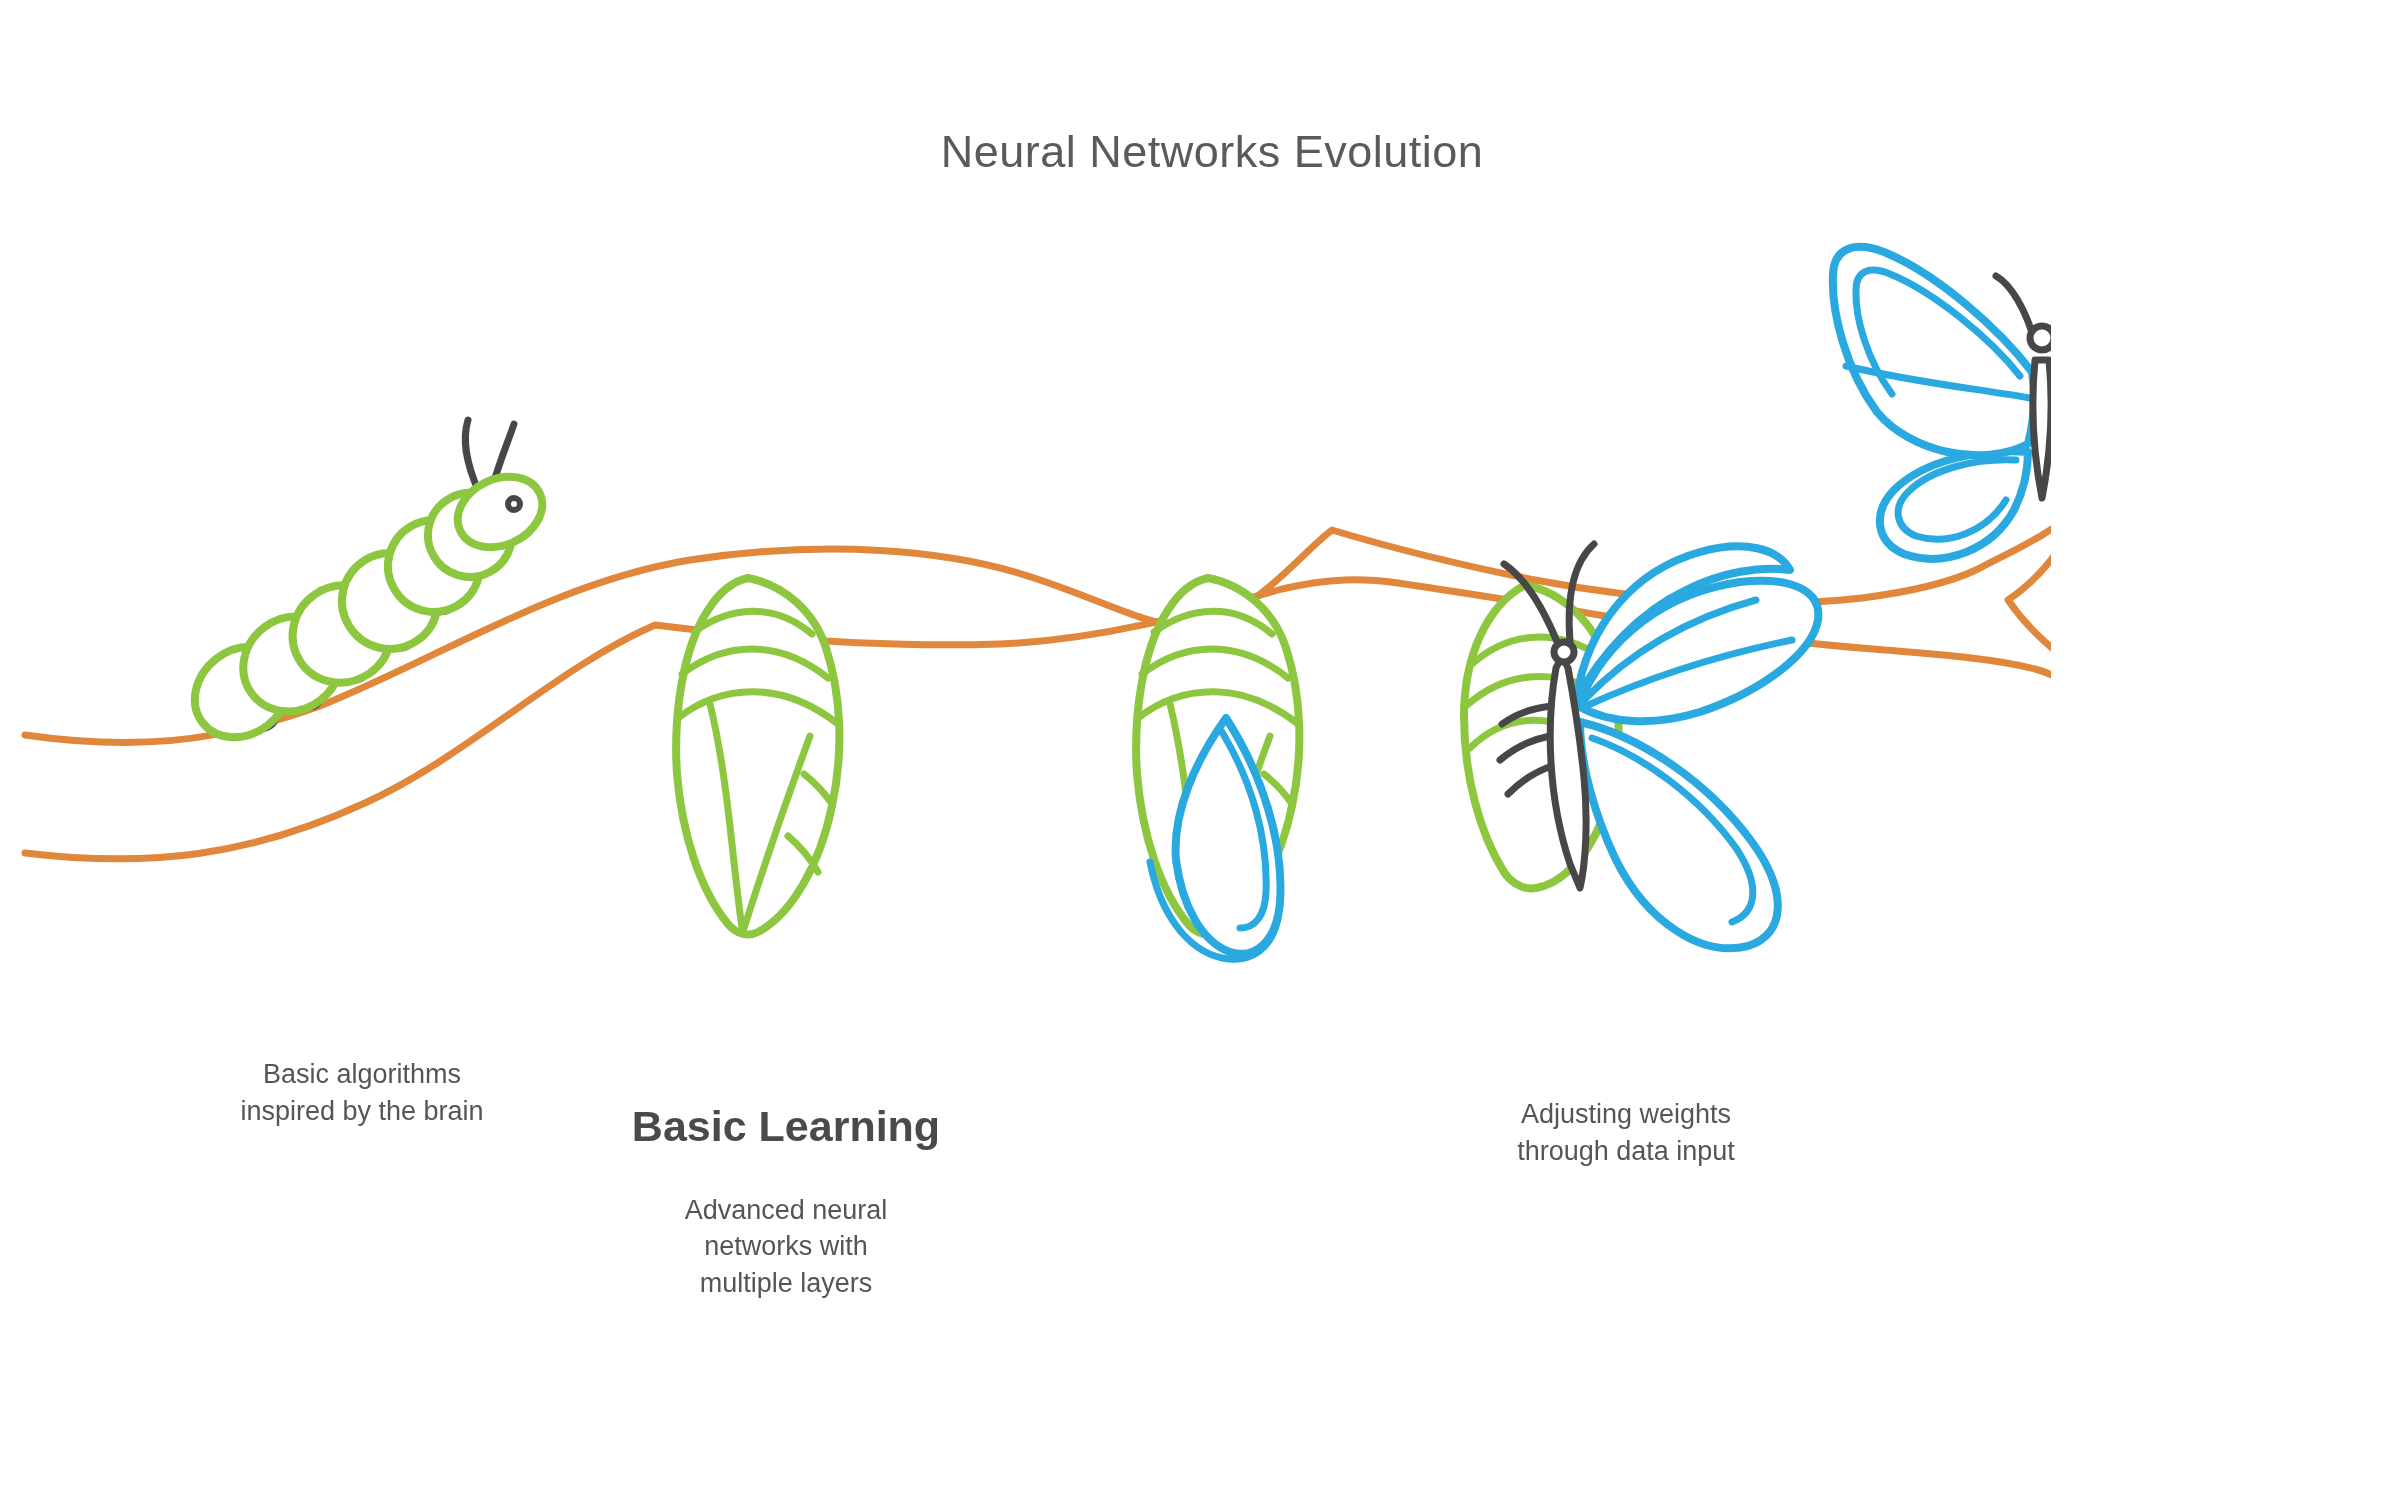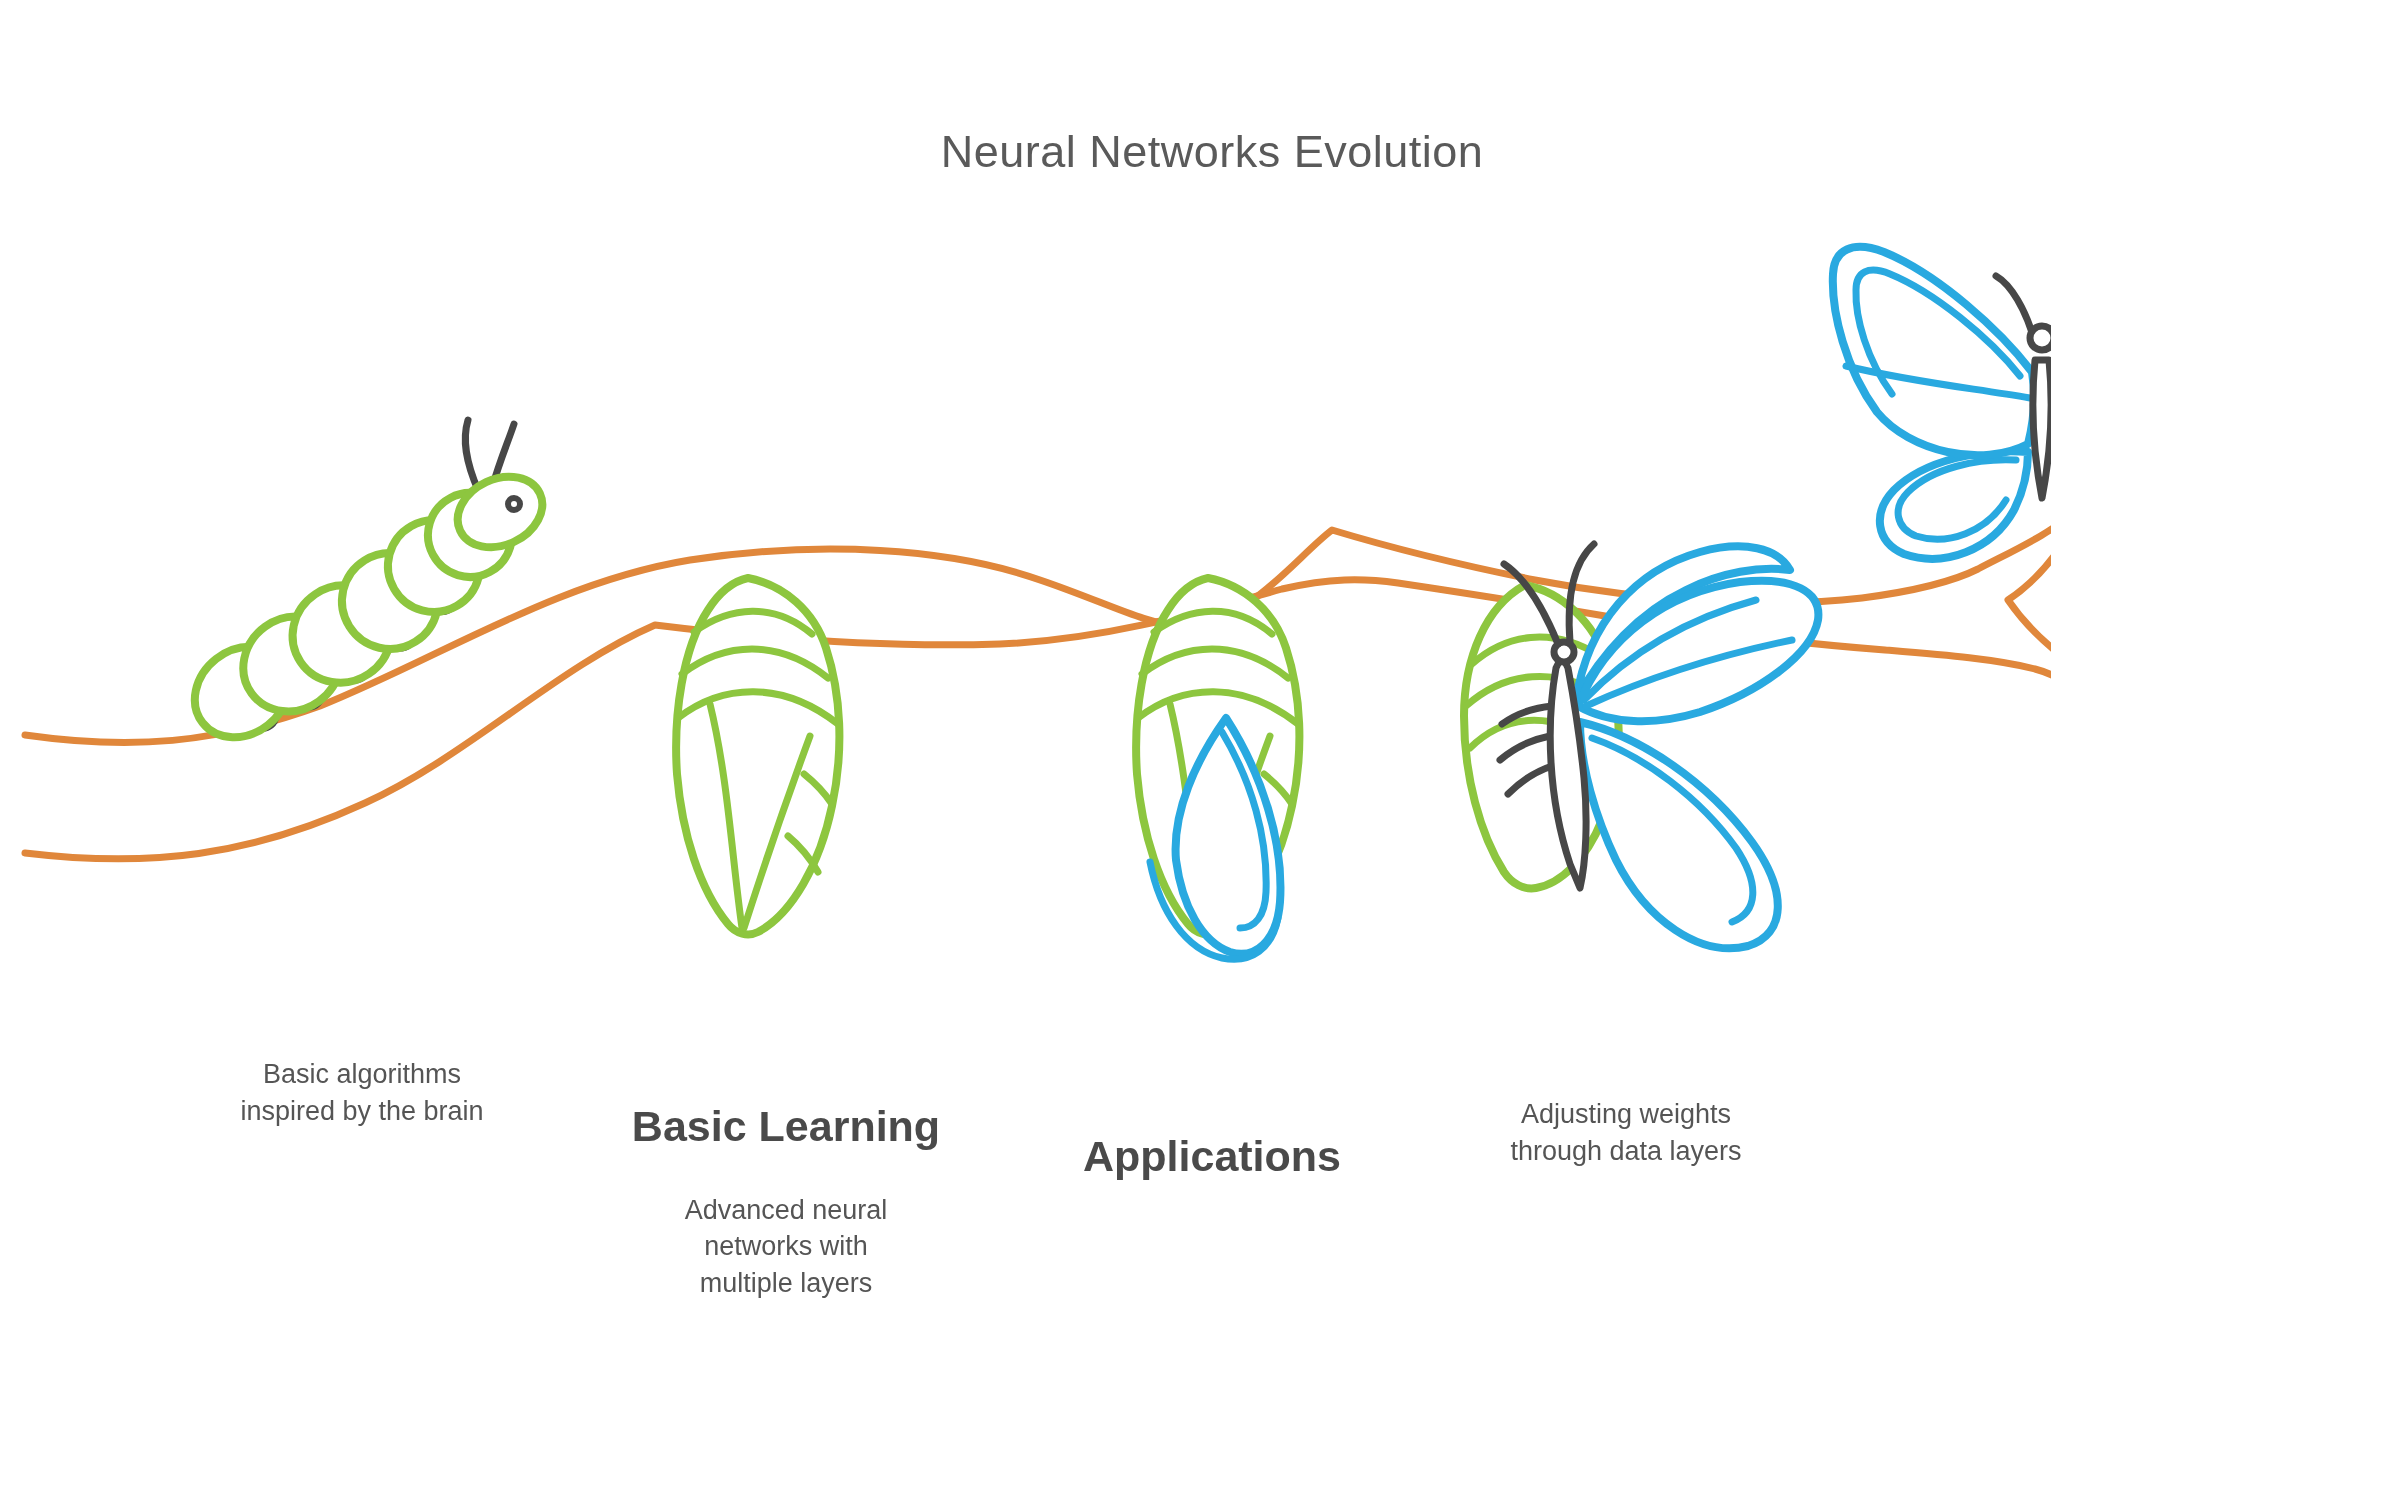--- a/index.html
+++ b/index.html
@@ -139,23 +139,22 @@
       <p>Basic algorithms
 inspired by the brain</p>
     </div>
     <div class="stage" style="left:786px;top:1098px">
       <h2>Basic Learning</h2>
       <p>Advanced neural
 networks with
 multiple layers</p>
     </div>
     <div class="stage" style="left:1212px;top:1128px">
-      <h2>Applications</h2>
     </div>
     <div class="stage" style="left:1626px;top:1096px">
       <p>Adjusting weights
-through data layers</p>
+through data input</p>
     </div>
     <div class="stage" style="left:2056px;top:1040px">
     </div>
   </div>
 
 </div>
 
 </body></html>

